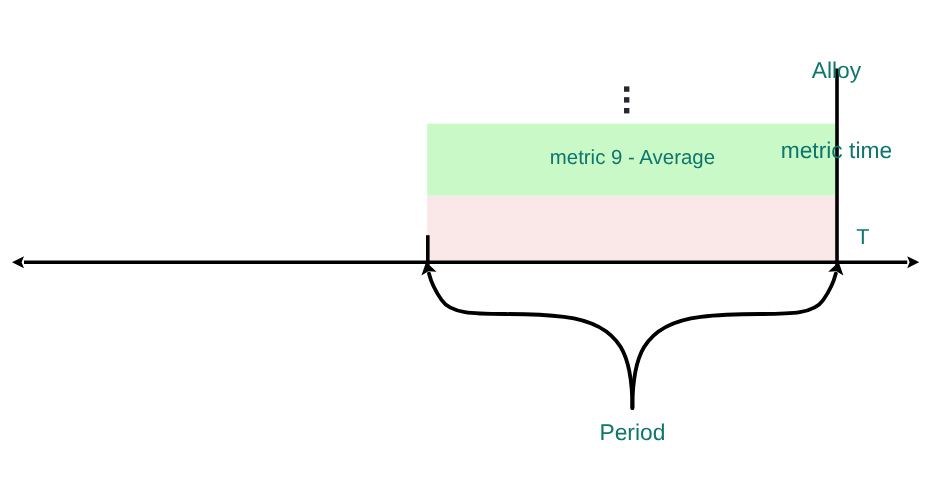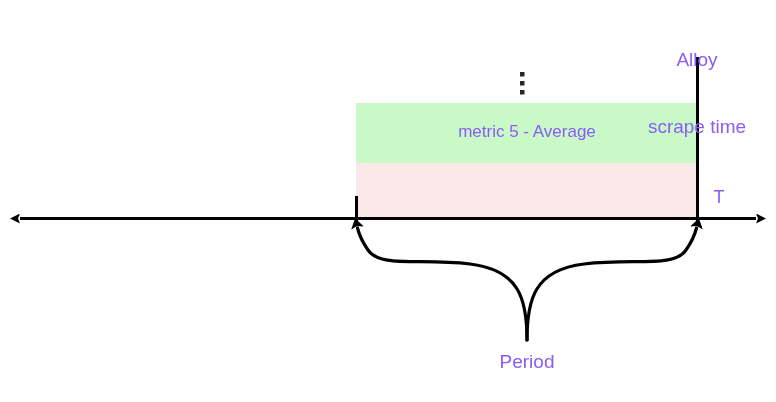--- a/index.html
+++ b/index.html
@@ -23,21 +23,21 @@
     left: 0;
     top: 0;
     width: 776px;
     height: 402px;
     display: block;
   }
   .lbl {
     position: absolute;
     white-space: pre;
     line-height: 1.18;
-    color: #8b5cf6;
+    color: #0f766e;
   }
   .box-label {
     font-size: 17px;
     text-align: center;
     transform: translate(-50%, -50%);
   }
   .axis-label {
     font-size: 18px;
     transform: translate(-50%, -50%);
   }
@@ -86,23 +86,23 @@
 
     <line x1="697.5" y1="57" x2="697.5" y2="224" stroke="#000000" stroke-width="3"></line>
 
     <path d="M 527,340 C 527,300 520,270 470,264 C 420,258 380,268 368,250 C 361,240 359,234 357.5,228" fill="none" stroke="#000000" stroke-width="3.2" stroke-linecap="round" marker-end="url(#arrow-up)"></path>
 
     <path d="M 527,340 C 527,300 534,270 584,264 C 634,258 674,268 686,250 C 693,240 695,234 696.5,228" fill="none" stroke="#000000" stroke-width="3.2" stroke-linecap="round" marker-end="url(#arrow-up)"></path>
   </svg>
 
   <div class="lbl marker-label" style="left:697px; top:4px;">
     <div>Alloy</div>
-    <div>scrape time</div>
+    <div>metric time</div>
   </div>
 
-  <div class="lbl box-label" style="left:527px; top:132px;">metric 5 - Average</div>
+  <div class="lbl box-label" style="left:527px; top:132px;">metric 9 - Average</div>
 
 
   <div class="lbl axis-label" style="left:719px; top:198px;">T</div>
 
   <div class="lbl brace-label" style="left:527px; top:351px;">Period</div>
 
 </div>
 
 </body></html>

